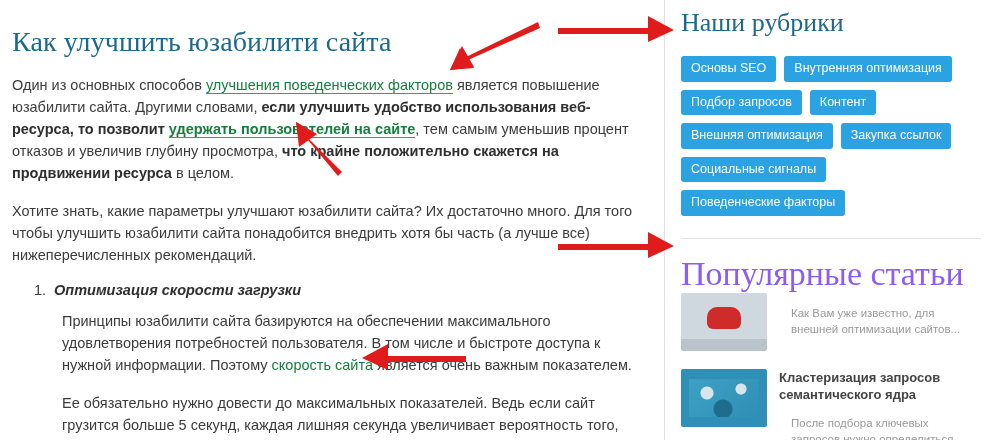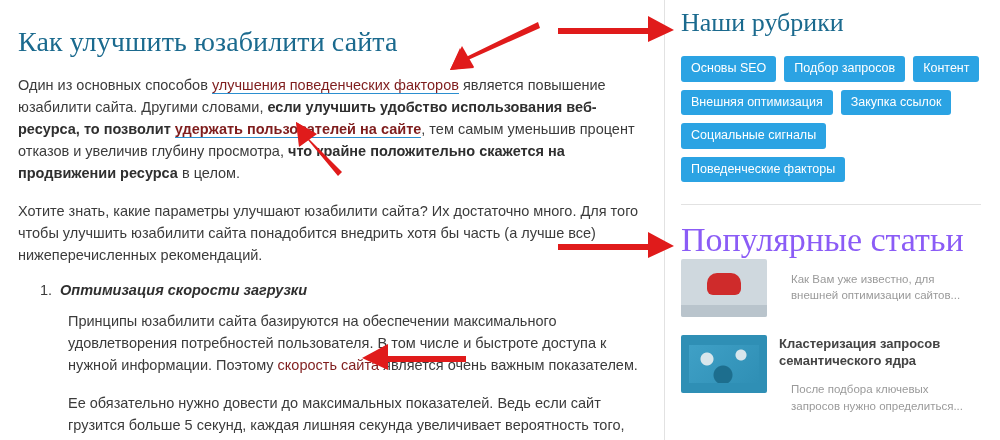--- a/index.html
+++ b/index.html
@@ -17,21 +17,21 @@
   }
   .page {
     position: relative;
     width: 1000px;
     height: 440px;
   }
 
   
   .article {
     position: absolute;
-    left: 18px;
+    left: 12px;
     top: 0;
     width: 636px;
     height: 440px;
     box-sizing: border-box;
     padding-right: 14px;
   }
   .article-title {
     font-family: "Liberation Serif", serif;
     font-size: 28px;
     font-weight: normal;
@@ -40,21 +40,21 @@
     letter-spacing: 0.1px;
   }
   .para {
     font-size: 14.5px;
     line-height: 1.52;
     color: #3b3b3b;
     margin: 0 0 16px 0;
     text-align: left;
   }
   .para a, .inline-link {
-    color: #7f1d1d;
+    color: #15803d;
     text-decoration: none;
   }
   .para b, .bold {
     font-weight: bold;
     color: #2f2f2f;
   }
   .link-underline {
     color: #2b8fd0;
     text-decoration: none;
     border-bottom: 1px solid #2b8fd0;
@@ -244,20 +244,21 @@
     <p class="para indented">Ее обязательно нужно довести до максимальных показателей. Ведь если сайт грузится больше 5 секунд, каждая лишняя секунда увеличивает вероятность того, что посетитель уйдет, не дождавшись загрузки.</p>
   </div>
 
   <div class="v-sep"></div>
 
   <div class="sidebar">
     <h2 class="side-title">Наши рубрики</h2>
 
     <div class="tags">
       <span class="tag">Основы SEO</span>
+      <span class="tag">Внутренняя оптимизация</span>
       <span class="tag">Подбор запросов</span>
       <span class="tag">Контент</span>
       <span class="tag">Внешняя оптимизация</span>
       <span class="tag">Закупка ссылок</span>
       <span class="tag">Социальные сигналы</span>
       <span class="tag">Поведенческие факторы</span>
     </div>
 
     <div class="h-sep"></div>
 

